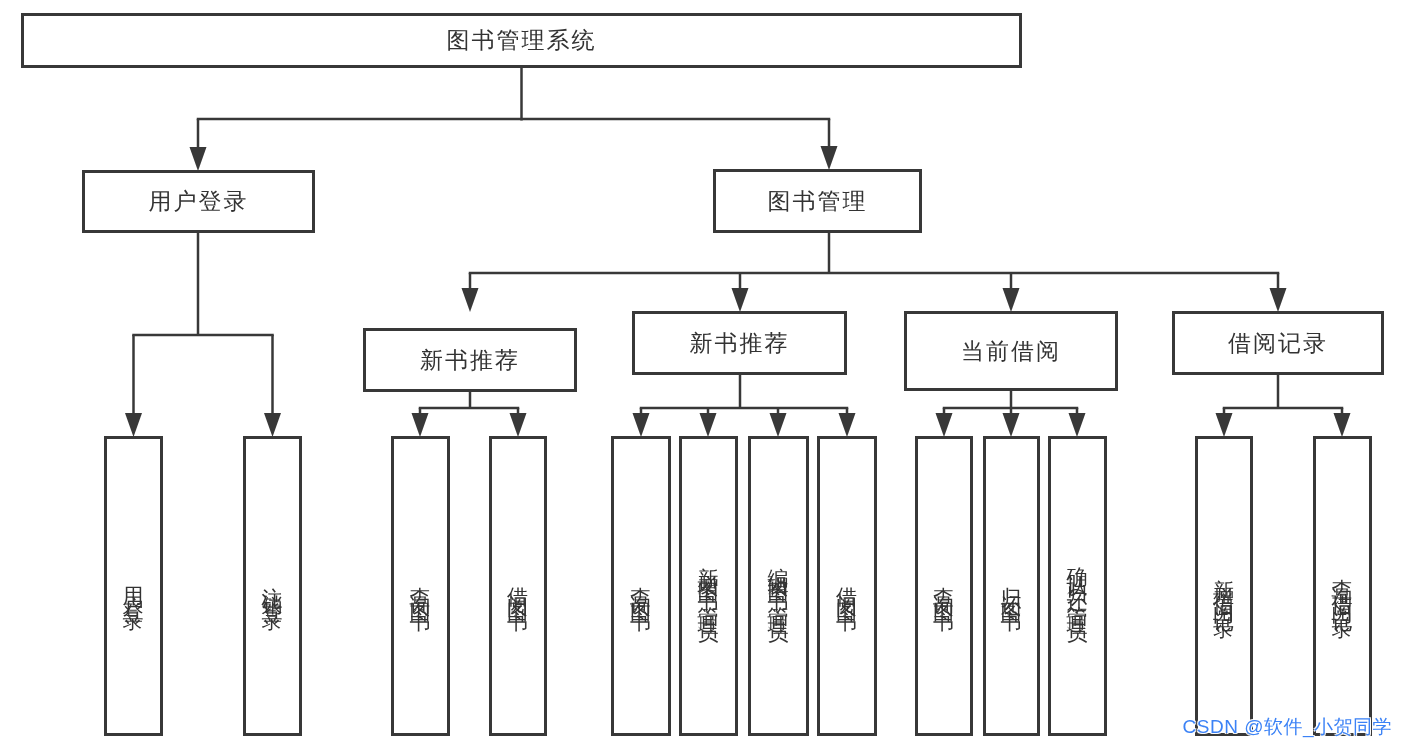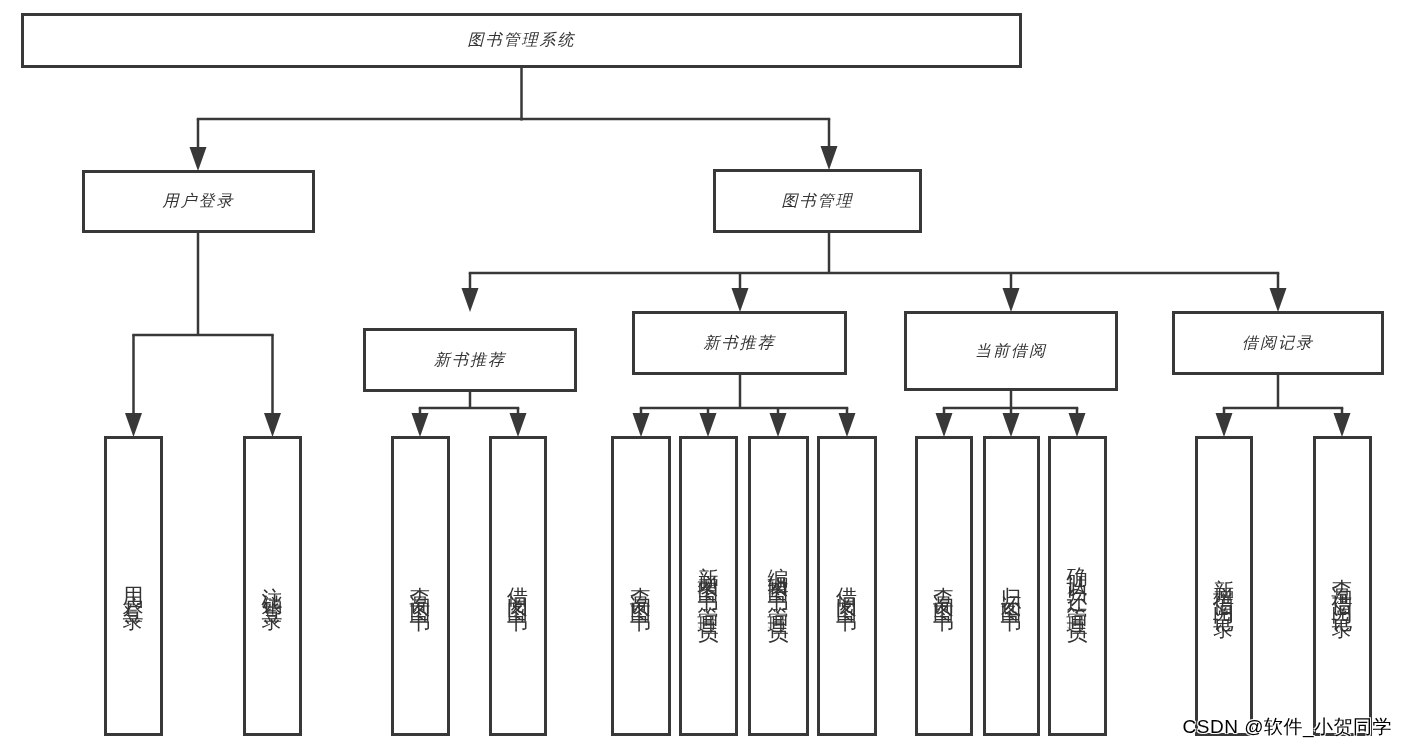--- a/index.html
+++ b/index.html
@@ -28,39 +28,38 @@
     position: absolute;
     box-sizing: border-box;
     border: 3px solid #383838;
     background: #ffffff;
     color: #333333;
     display: flex;
     align-items: center;
     justify-content: center;
   }
   .hbox {
-    font-size: 16px;
+    font-size: 23px;
     letter-spacing: 2px;
     white-space: nowrap;
-    font-style: italic;
   }
   .vbox span {
     writing-mode: vertical-rl;
     text-orientation: mixed;
     font-size: 21px;
     line-height: 1;
     letter-spacing: 8px;
   }
   #watermark {
     position: absolute;
     right: 13px;
     top: 714px;
     font-size: 19px;
     letter-spacing: 0.5px;
-    color: #000000;
+    color: #3b82f6;
     white-space: nowrap;
     text-shadow:
       -1px -1px 0 rgba(255,255,255,0.9),
        1px -1px 0 rgba(255,255,255,0.9),
       -1px  1px 0 rgba(255,255,255,0.9),
        1px  1px 0 rgba(255,255,255,0.9);
   }
 </style>
 </head>
 <body>

